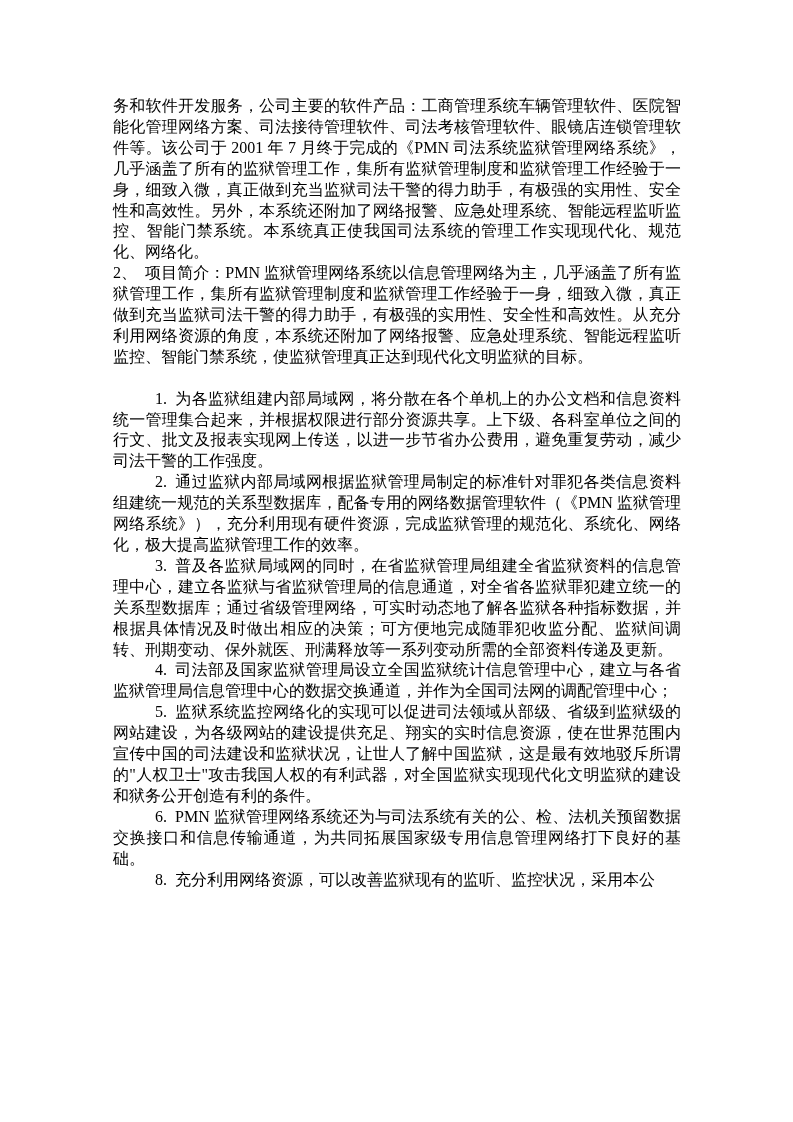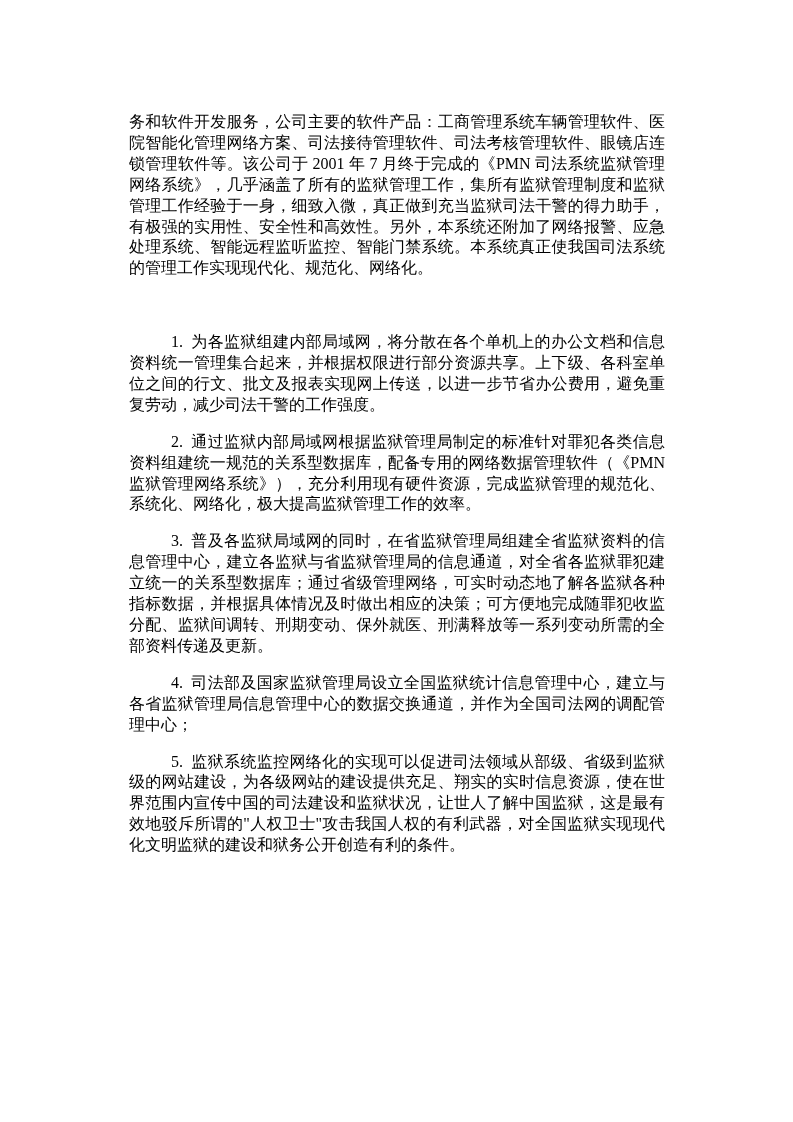--- a/index.html
+++ b/index.html
@@ -21,36 +21,39 @@
     top: 96px;
     width: 568px;
     color: #000000;
     font-size: 16px;
     line-height: 20.9px;
     text-align: justify;
     text-justify: inter-ideograph;
     word-break: break-all;
   }
   .content p {
-    margin: 16px;
+    margin: 0;
     padding: 0;
   }
   p.sub-item {
     text-indent: 42px;
   }
   p.blank-line {
     height: 20.9px;
   }
 </style>
 </head>
 <body>
 
 <div class="page">
   <div class="content">
     <p>务和软件开发服务，公司主要的软件产品：工商管理系统车辆管理软件、医院智能化管理网络方案、司法接待管理软件、司法考核管理软件、眼镜店连锁管理软件等。该公司于 2001 年 7 月终于完成的《PMN 司法系统监狱管理网络系统》，几乎涵盖了所有的监狱管理工作，集所有监狱管理制度和监狱管理工作经验于一身，细致入微，真正做到充当监狱司法干警的得力助手，有极强的实用性、安全性和高效性。另外，本系统还附加了网络报警、应急处理系统、智能远程监听监控、智能门禁系统。本系统真正使我国司法系统的管理工作实现现代化、规范化、网络化。</p>
+    <p>2、 项目简介：PMN 监狱管理网络系统以信息管理网络为主，几乎涵盖了所有监狱管理工作，集所有监狱管理制度和监狱管理工作经验于一身，细致入微，真正做到充当监狱司法干警的得力助手，有极强的实用性、安全性和高效性。从充分利用网络资源的角度，本系统还附加了网络报警、应急处理系统、智能远程监听监控、智能门禁系统，使监狱管理真正达到现代化文明监狱的目标。</p>
     <p class="blank-line"></p>
     <p class="sub-item">1. 为各监狱组建内部局域网，将分散在各个单机上的办公文档和信息资料统一管理集合起来，并根据权限进行部分资源共享。上下级、各科室单位之间的行文、批文及报表实现网上传送，以进一步节省办公费用，避免重复劳动，减少司法干警的工作强度。</p>
     <p class="sub-item">2. 通过监狱内部局域网根据监狱管理局制定的标准针对罪犯各类信息资料组建统一规范的关系型数据库，配备专用的网络数据管理软件（《PMN 监狱管理网络系统》），充分利用现有硬件资源，完成监狱管理的规范化、系统化、网络化，极大提高监狱管理工作的效率。</p>
     <p class="sub-item">3. 普及各监狱局域网的同时，在省监狱管理局组建全省监狱资料的信息管理中心，建立各监狱与省监狱管理局的信息通道，对全省各监狱罪犯建立统一的关系型数据库；通过省级管理网络，可实时动态地了解各监狱各种指标数据，并根据具体情况及时做出相应的决策；可方便地完成随罪犯收监分配、监狱间调转、刑期变动、保外就医、刑满释放等一系列变动所需的全部资料传递及更新。</p>
     <p class="sub-item">4. 司法部及国家监狱管理局设立全国监狱统计信息管理中心，建立与各省监狱管理局信息管理中心的数据交换通道，并作为全国司法网的调配管理中心；</p>
     <p class="sub-item">5. 监狱系统监控网络化的实现可以促进司法领域从部级、省级到监狱级的网站建设，为各级网站的建设提供充足、翔实的实时信息资源，使在世界范围内宣传中国的司法建设和监狱状况，让世人了解中国监狱，这是最有效地驳斥所谓的"人权卫士"攻击我国人权的有利武器，对全国监狱实现现代化文明监狱的建设和狱务公开创造有利的条件。</p>
+    <p class="sub-item">6. PMN 监狱管理网络系统还为与司法系统有关的公、检、法机关预留数据交换接口和信息传输通道，为共同拓展国家级专用信息管理网络打下良好的基础。</p>
+    <p class="sub-item">8. 充分利用网络资源，可以改善监狱现有的监听、监控状况，采用本公</p>
   </div>
 </div>
 
 </body></html>

